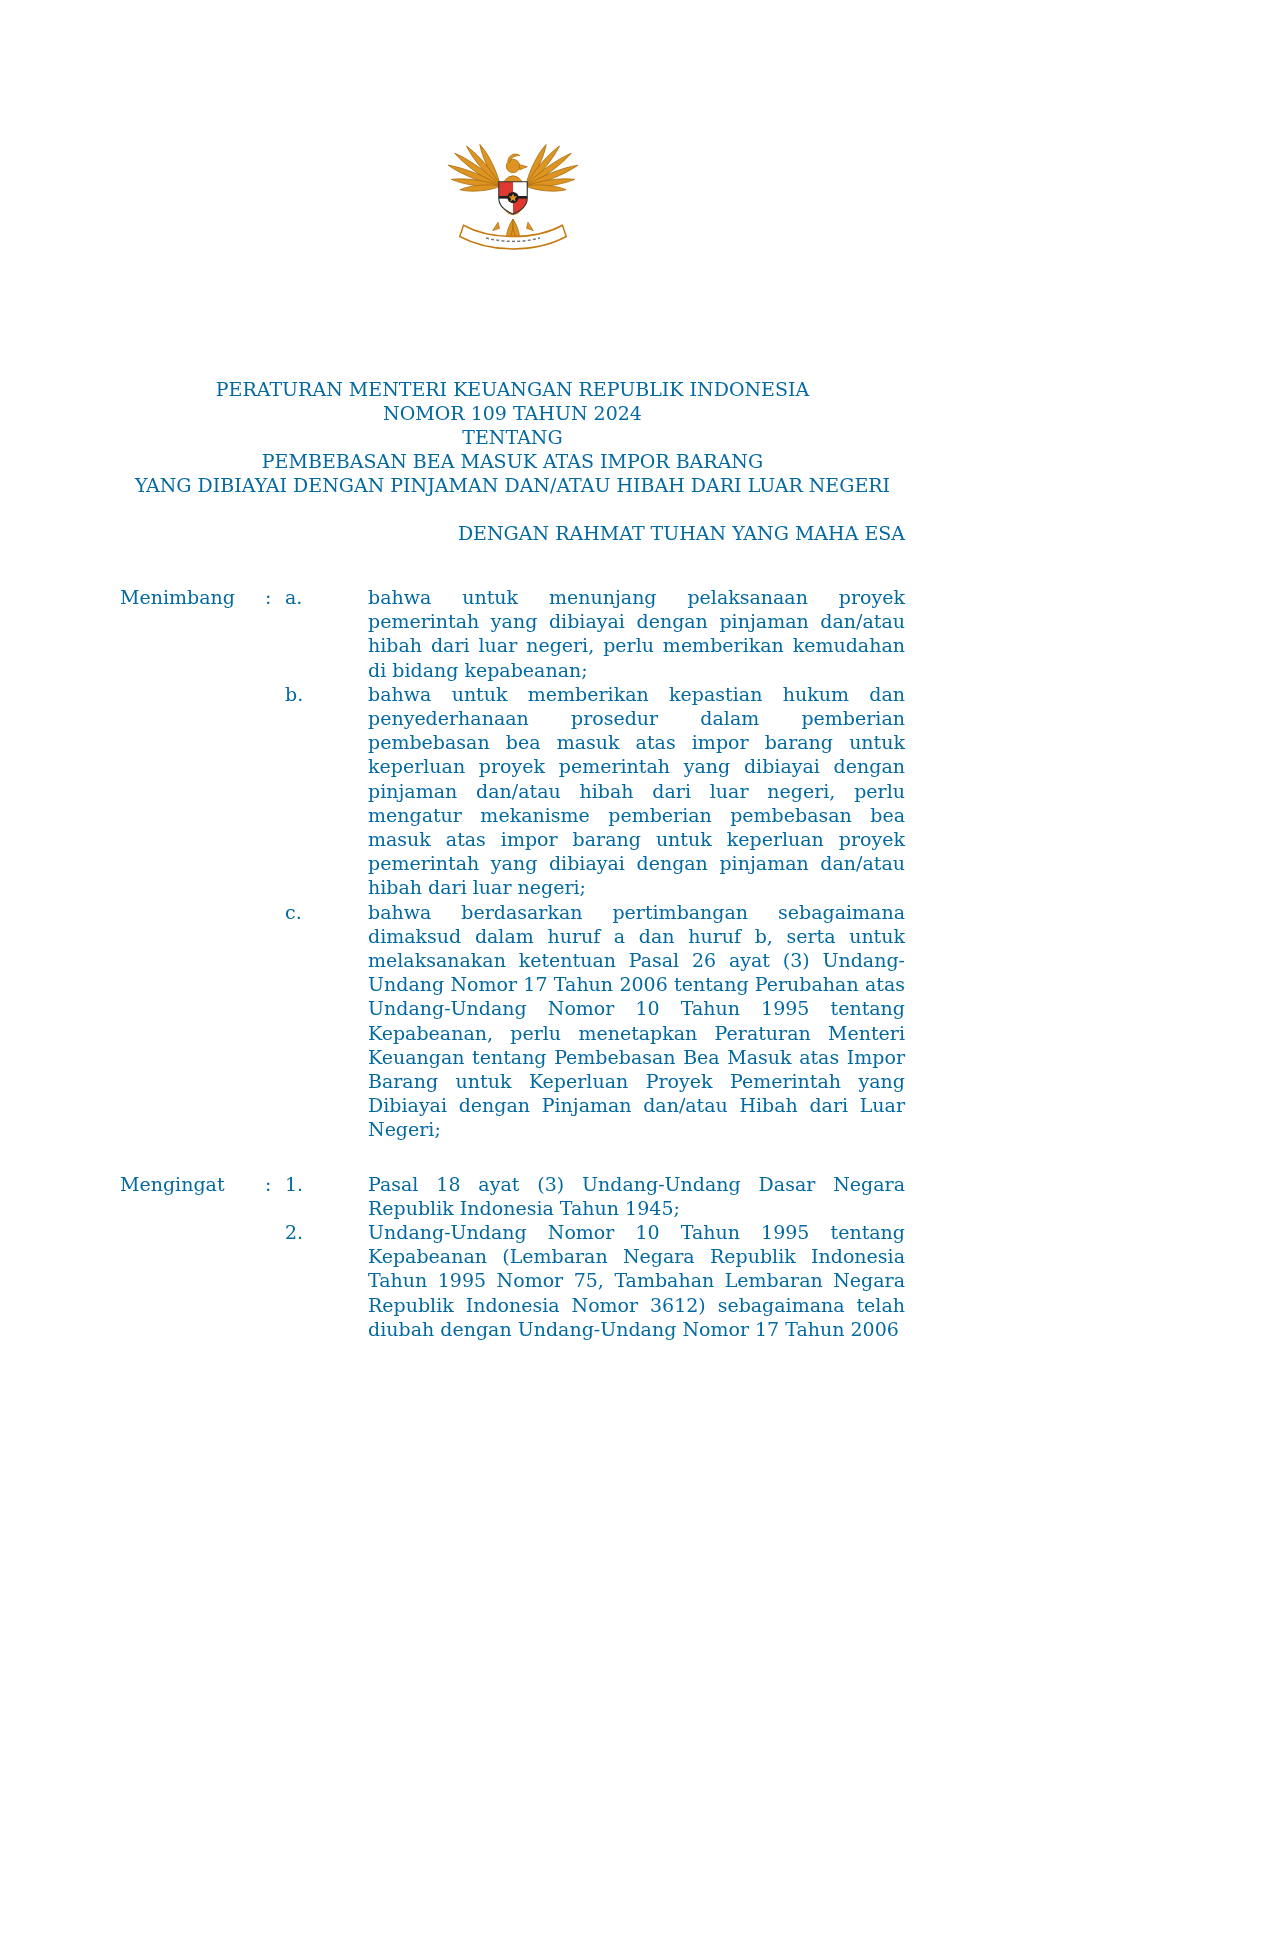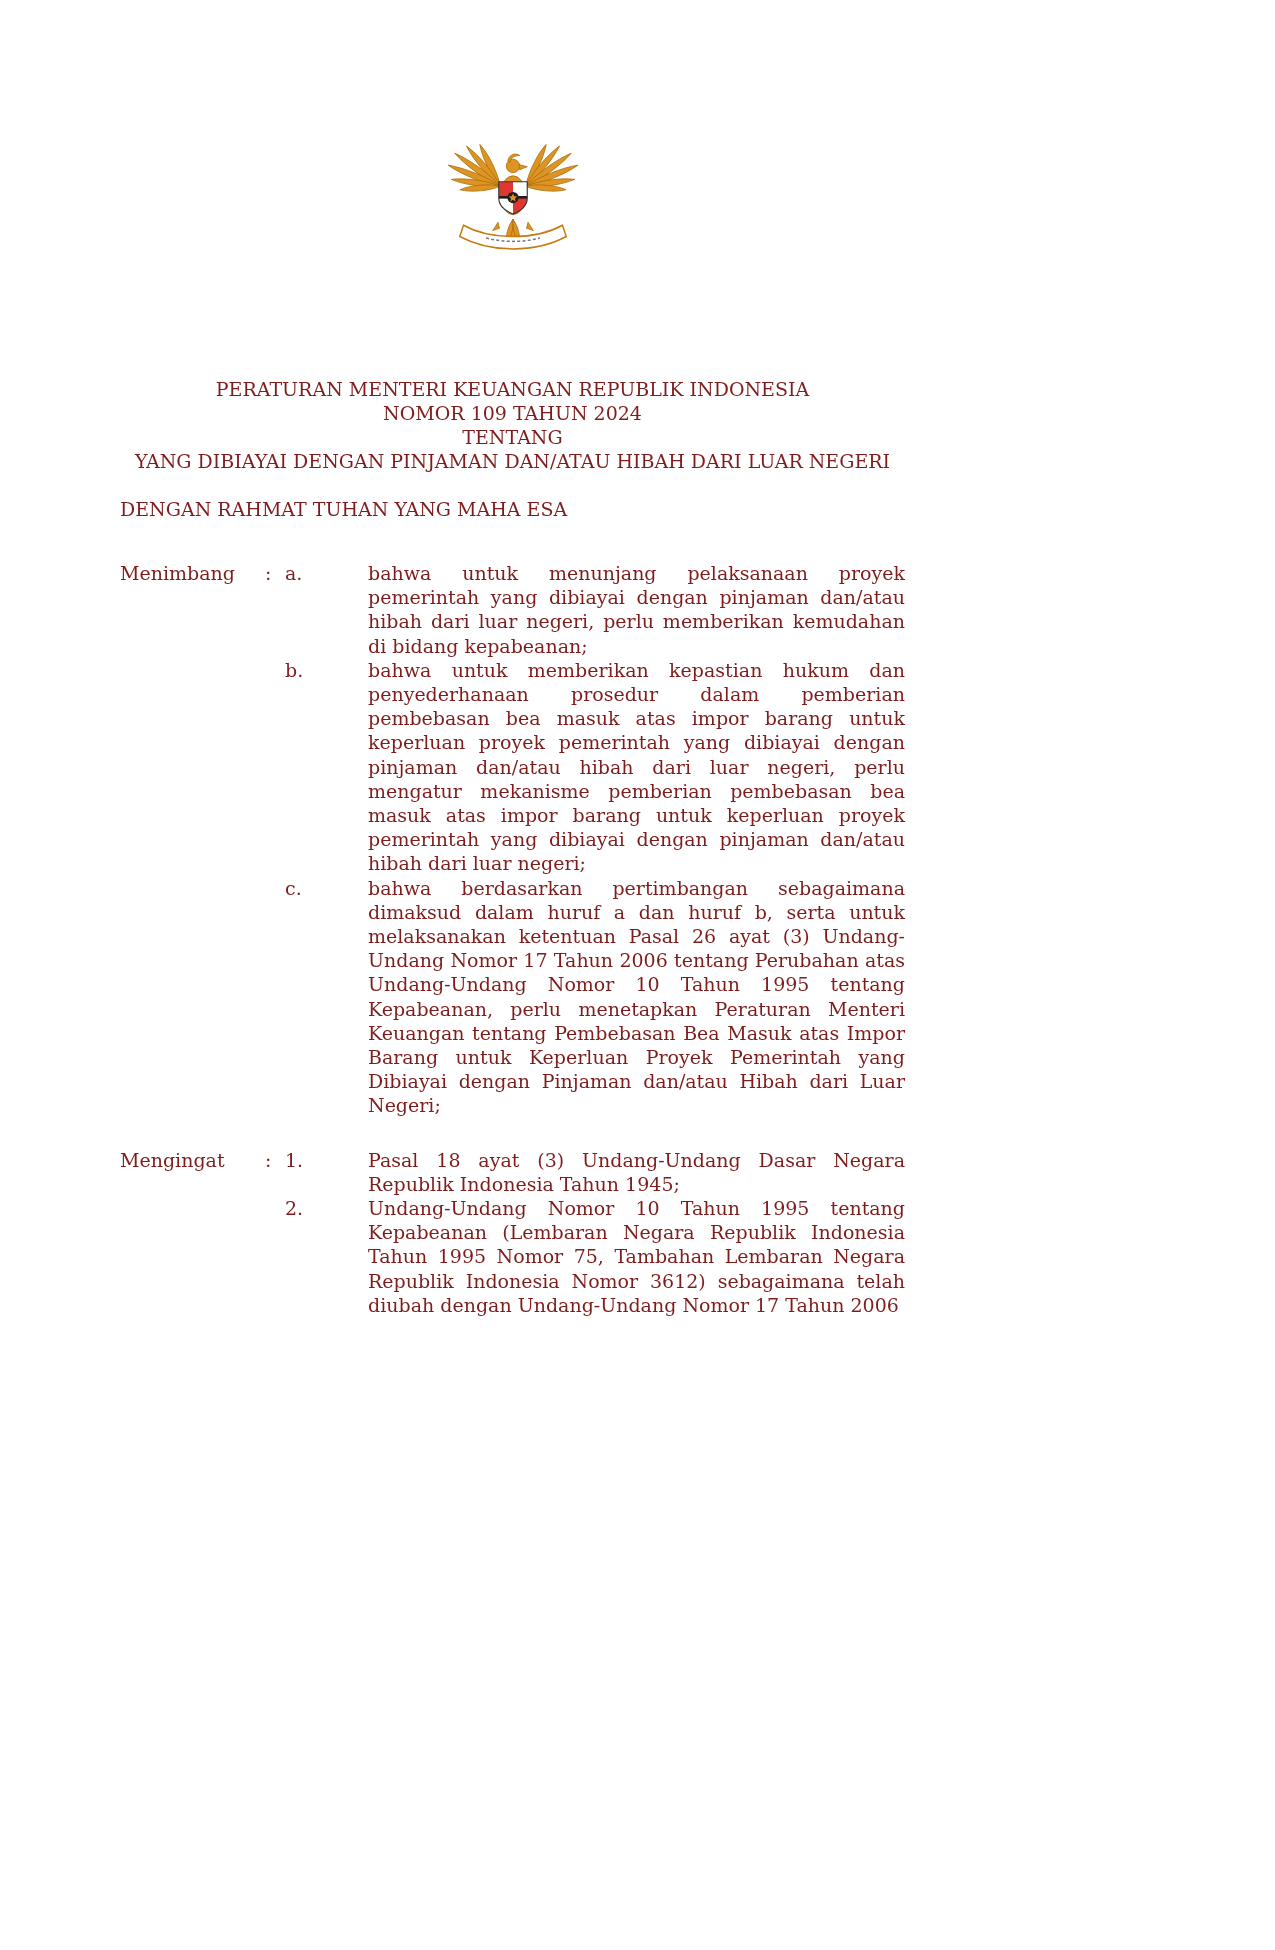--- a/index.html
+++ b/index.html
@@ -3,40 +3,40 @@
 <meta charset="utf-8">
 <style>
   * { box-sizing: border-box; }
   html, body { margin: 0; padding: 0; background: #ffffff; }
   .page {
     position: relative;
     width: 1275px;
     height: 1950px;
     background: #ffffff;
     font-family: "DejaVu Serif", "Liberation Serif", serif;
-    color: #7f1d1d;
+    color: #0369a1;
     overflow: hidden;
   }
   .content {
     margin-left: 120px;
     width: 785px;
   }
   .emblem-wrap {
     padding-top: 110px;
     display: flex;
     justify-content: center;
   }
   .title-block {
     margin-top: 122px;
     text-align: center;
     font-size: 19px;
     line-height: 24px;
   }
   .center-line {
-    text-align: left;
+    text-align: right;
     font-size: 19px;
     line-height: 24px;
   }
   .invocation { margin-top: 24px; }
   .authority  { margin-top: 24px; }
   .section {
     display: grid;
     grid-template-columns: 145px 20px 48px 1fr;
     font-size: 19px;
     line-height: 24.2px;
@@ -120,20 +120,21 @@
           <path d="M54,152 C90,172 150,172 186,152 L191,167 C150,189 90,189 49,167 Z" fill="#ffffff" stroke="#C87A12" stroke-width="2"></path>
           <path d="M84,169 Q120,178 156,169" fill="none" stroke="#777777" stroke-width="2" stroke-dasharray="4 3"></path>
         </g>
       </svg>
     </div>
 
     <div class="title-block">
       <div>PERATURAN MENTERI KEUANGAN REPUBLIK INDONESIA</div>
       <div>NOMOR 109 TAHUN 2024</div>
       <div>TENTANG</div>
+      <div>PEMBEBASAN BEA MASUK ATAS IMPOR BARANG</div>
       <div>YANG DIBIAYAI DENGAN PINJAMAN DAN/ATAU HIBAH DARI LUAR NEGERI</div>
     </div>
 
     <div class="center-line invocation">DENGAN RAHMAT TUHAN YANG MAHA ESA</div>
 
     <div class="section first">
       <div class="cell label">Menimbang</div>
       <div class="cell colon">:</div>
       <div class="cell marker">a.</div>
       <div class="cell text">bahwa untuk menunjang pelaksanaan proyek pemerintah yang dibiayai dengan pinjaman dan/atau hibah dari luar negeri, perlu memberikan kemudahan di bidang kepabeanan;</div>

